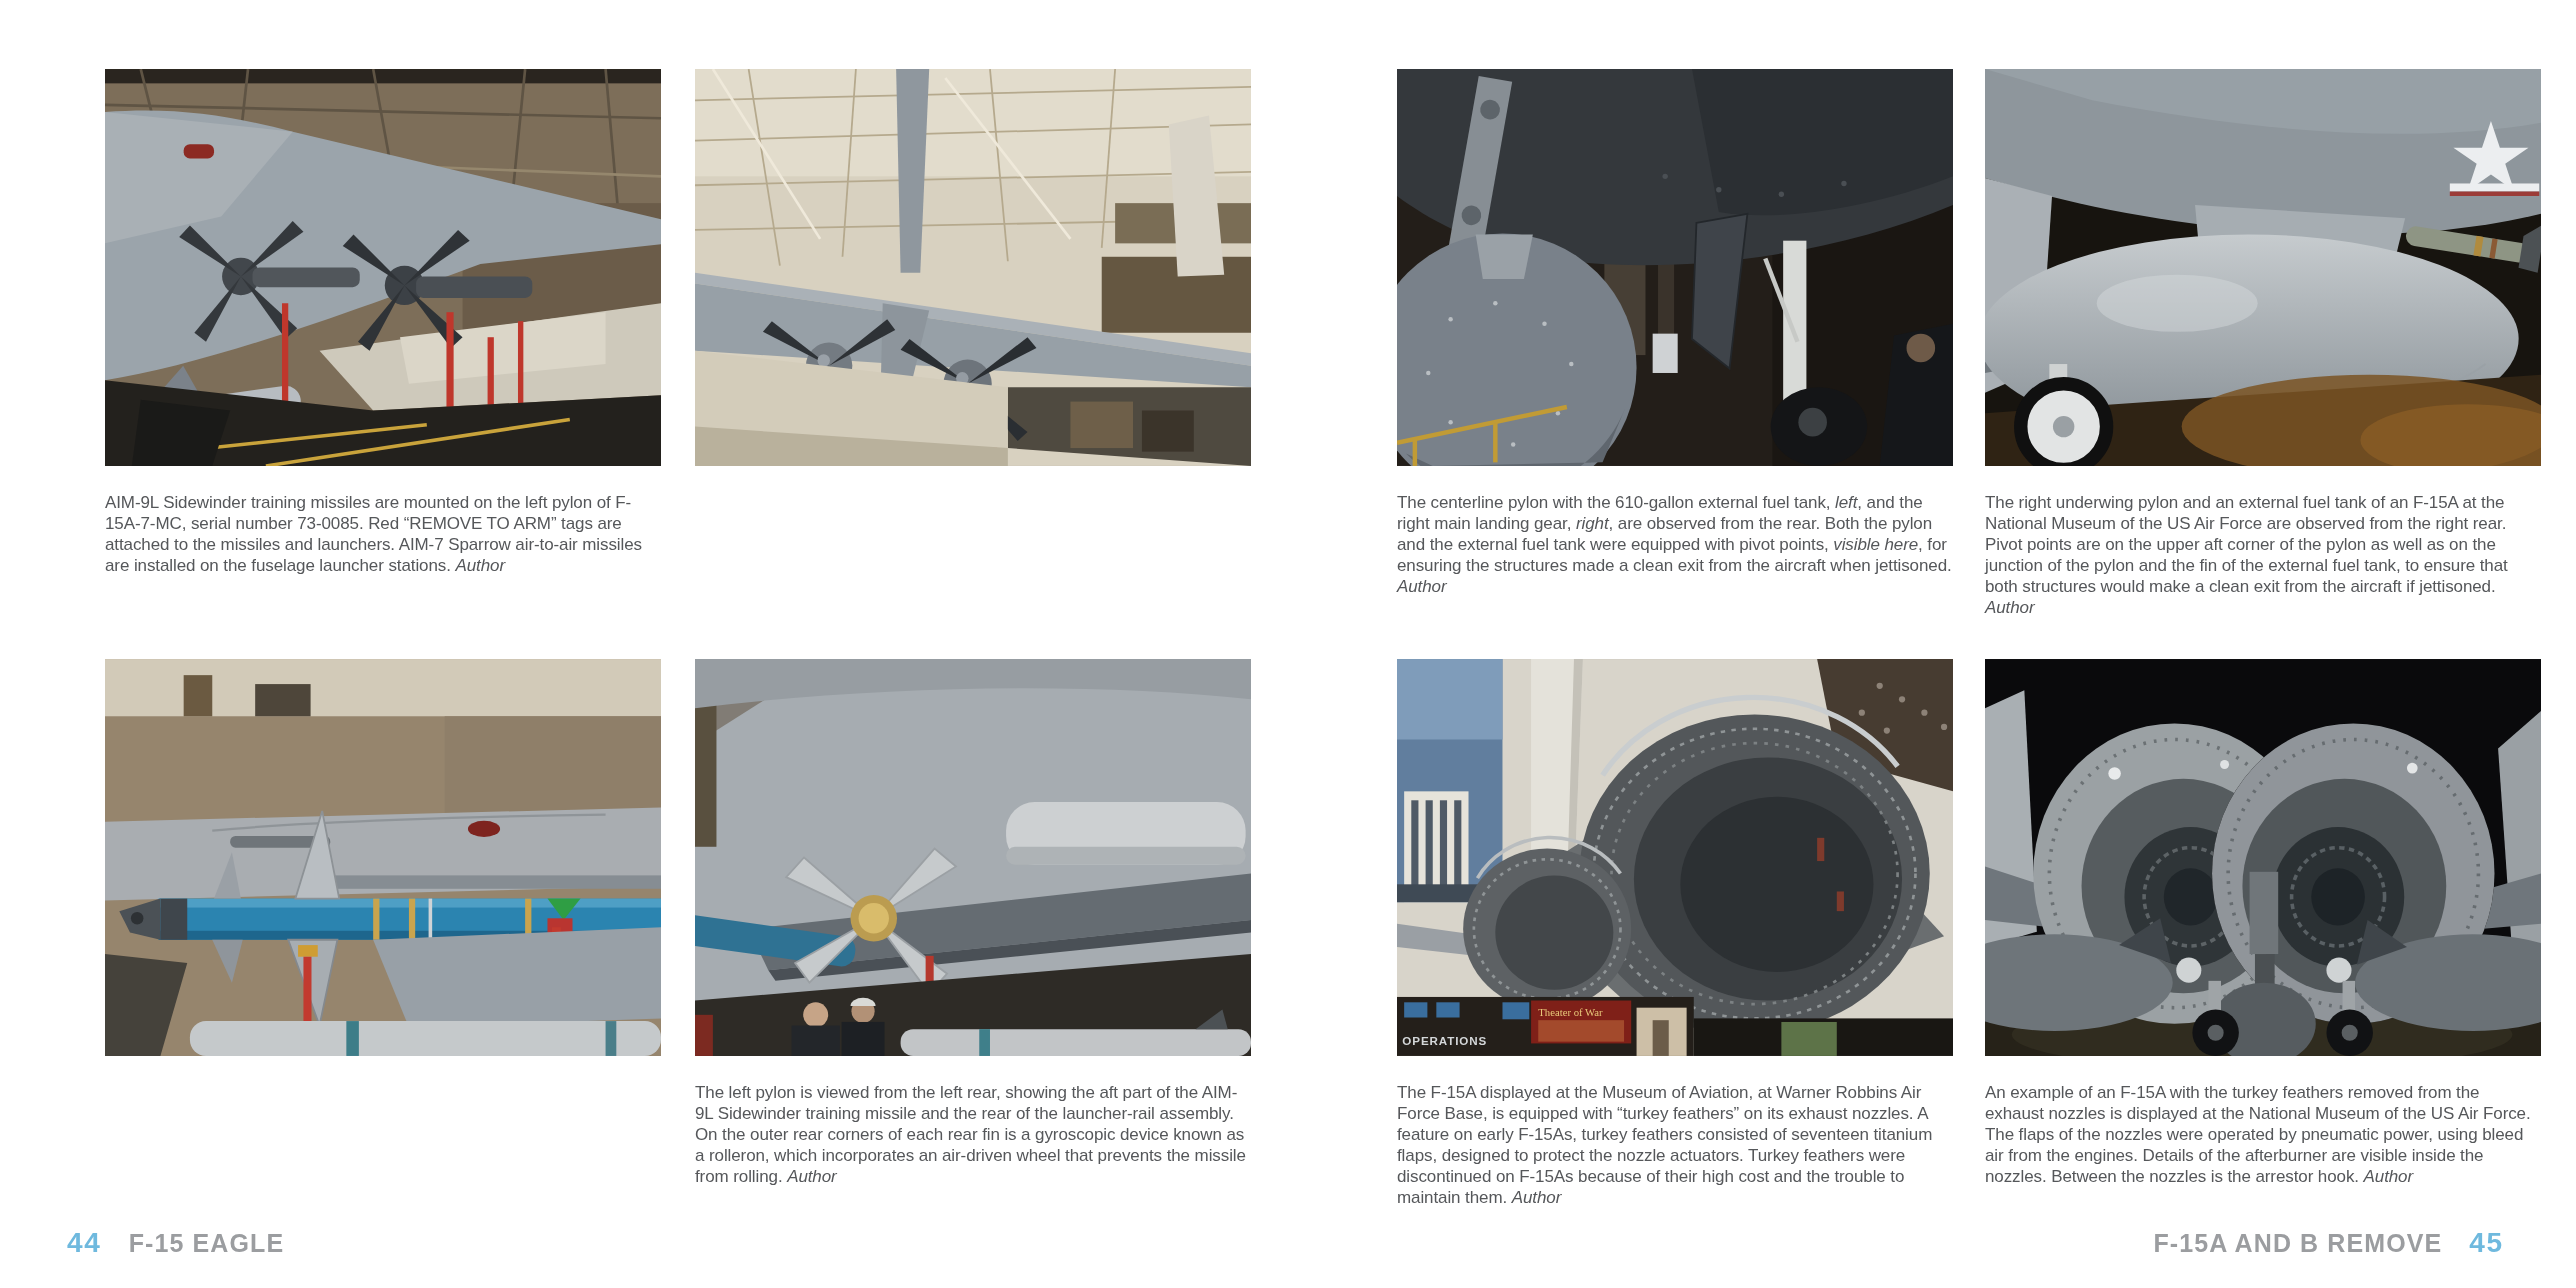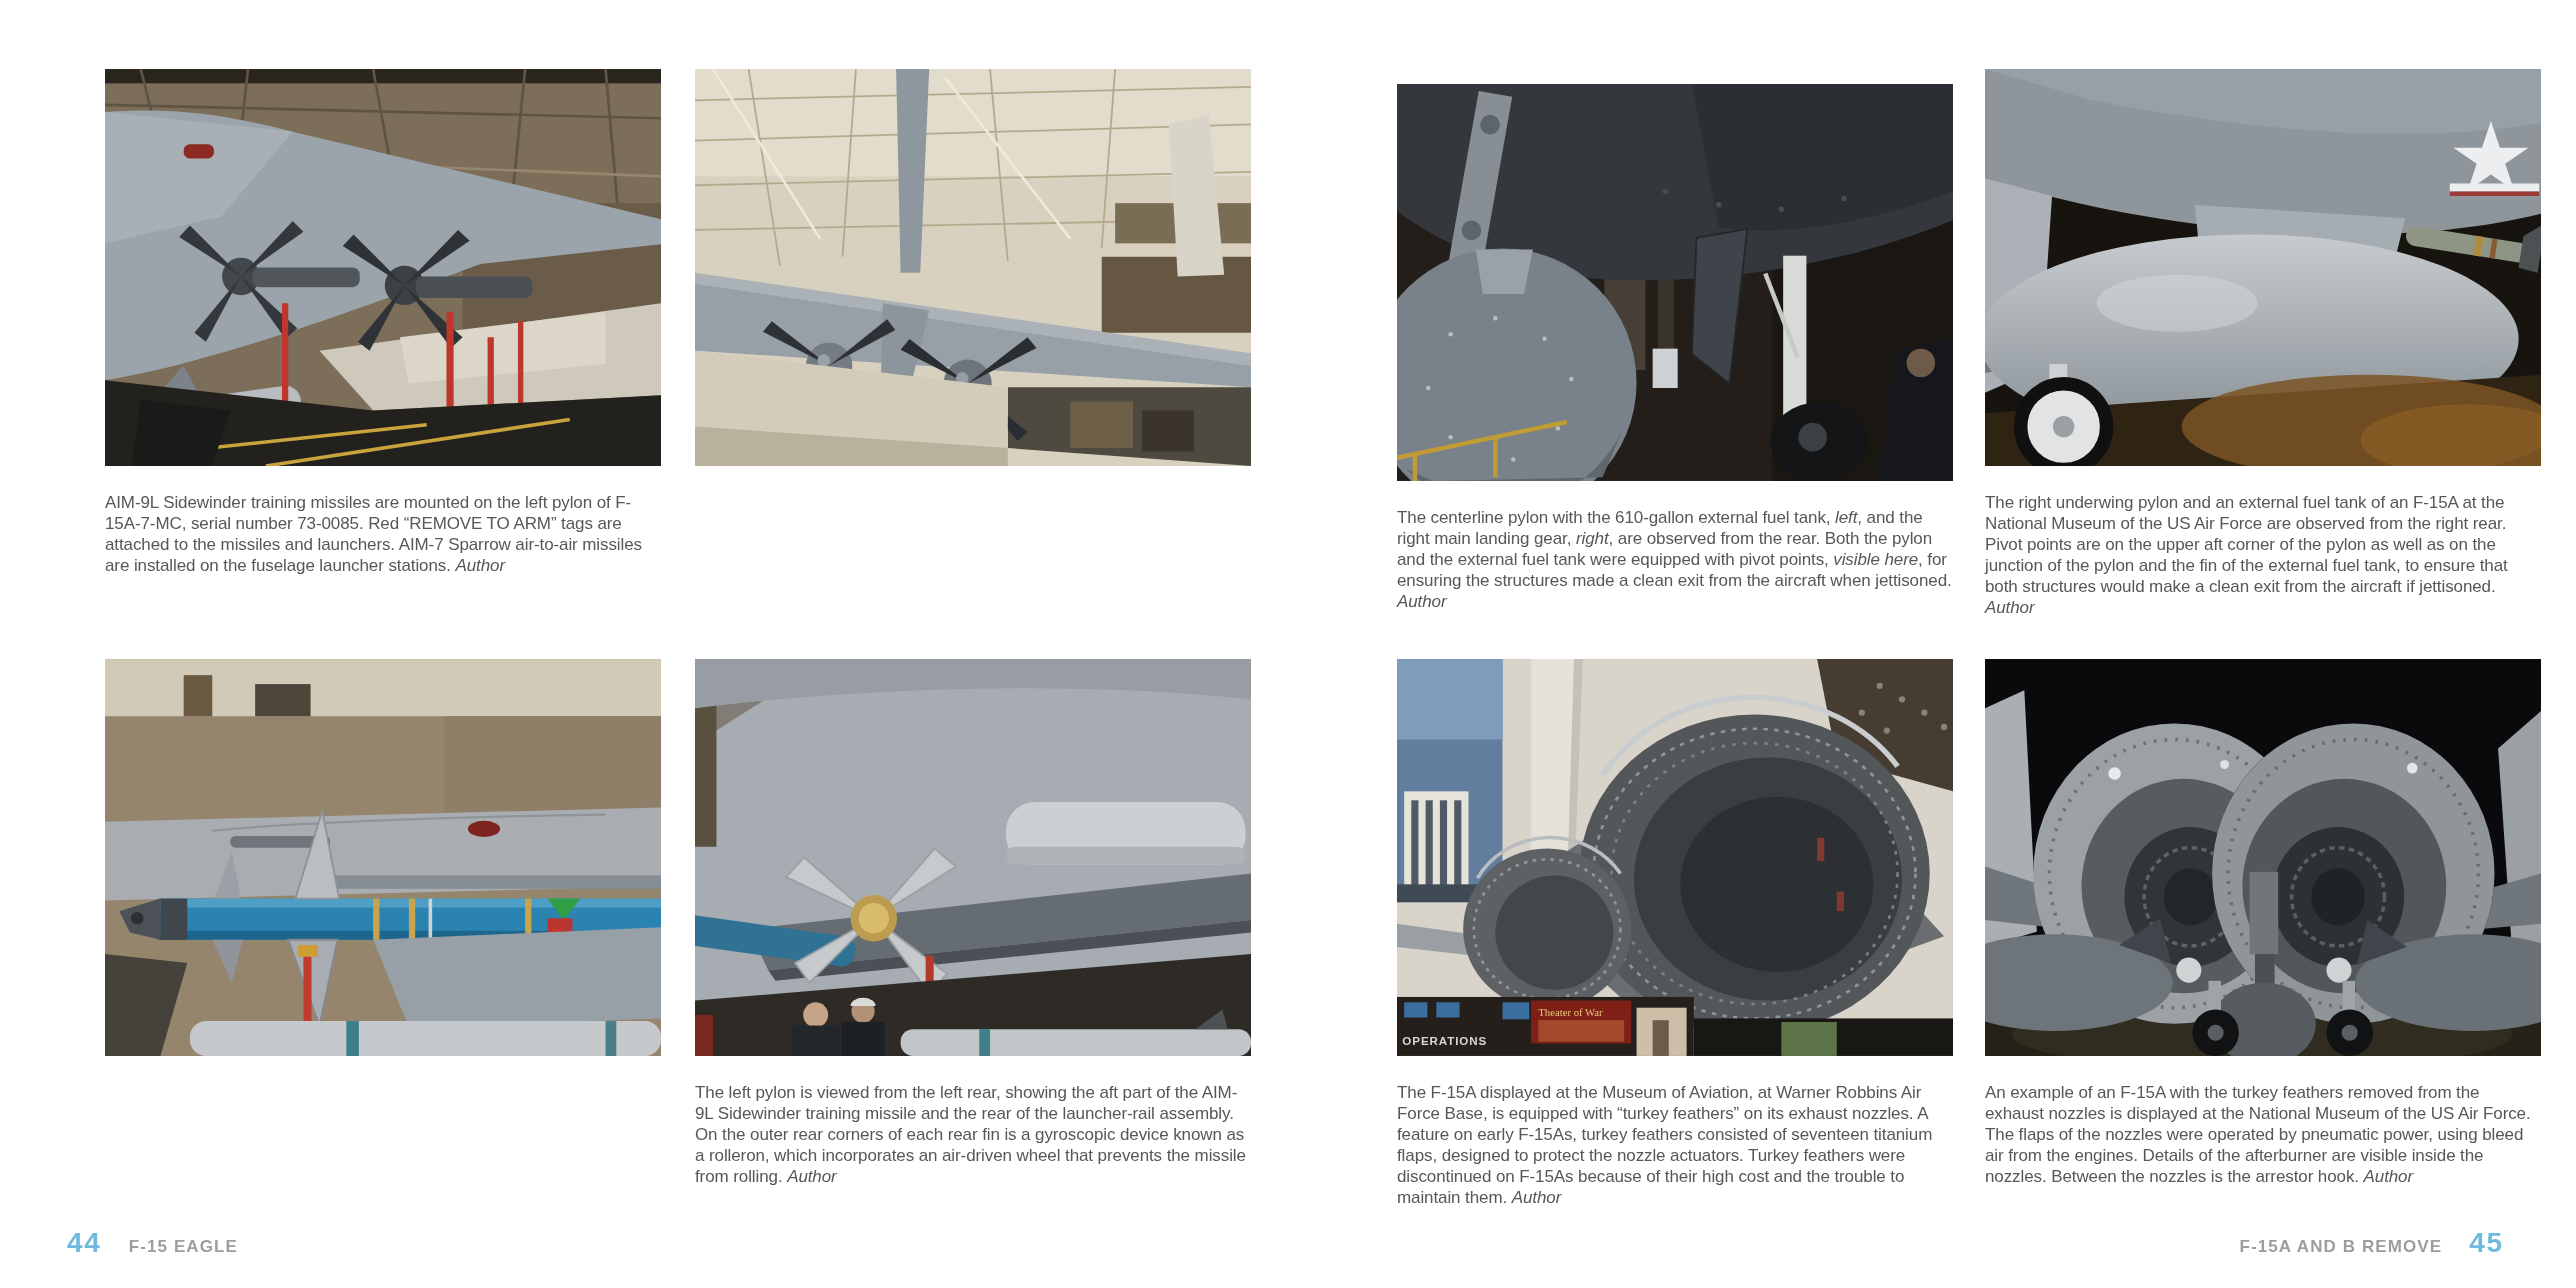--- a/index.html
+++ b/index.html
@@ -29,21 +29,21 @@
     width: 556px;
     font-size: 17px;
     line-height: 21px;
     color: #55575a;
     letter-spacing: -0.1px;
   }
   .caption em { font-style: italic; }
   
   .pos-1 { left: 67px;   top: 69px; }
   .pos-2 { left: 657px;  top: 69px; }
-  .pos-3 { left: 1359px; top: 84px; }
+  .pos-3 { left: 1359px; top: 69px; }
   .pos-4 { left: 1947px; top: 69px; }
   .pos-5 { left: 67px;   top: 659px; }
   .pos-6 { left: 657px;  top: 659px; }
   .pos-7 { left: 1359px; top: 659px; }
   .pos-8 { left: 1947px; top: 659px; }
   
   .footer {
     position: absolute;
     top: 1227px;
     display: flex;
@@ -52,21 +52,21 @@
   }
   .footer-left  { left: 67px; }
   .footer-right { right: 72px; }
   .page-number {
     font-size: 28px;
     font-weight: 700;
     color: #6fb9de;
     letter-spacing: 1.8px;
   }
   .footer-title {
-    font-size: 17px;
+    font-size: 25px;
     font-weight: 700;
     color: #9b9da0;
     letter-spacing: 1.1px;
   }
   .footer-left  .footer-title { margin-left: 27px; }
   .footer-right .footer-title { margin-right: 27px; }
 </style>
 </head>
 <body>
 

